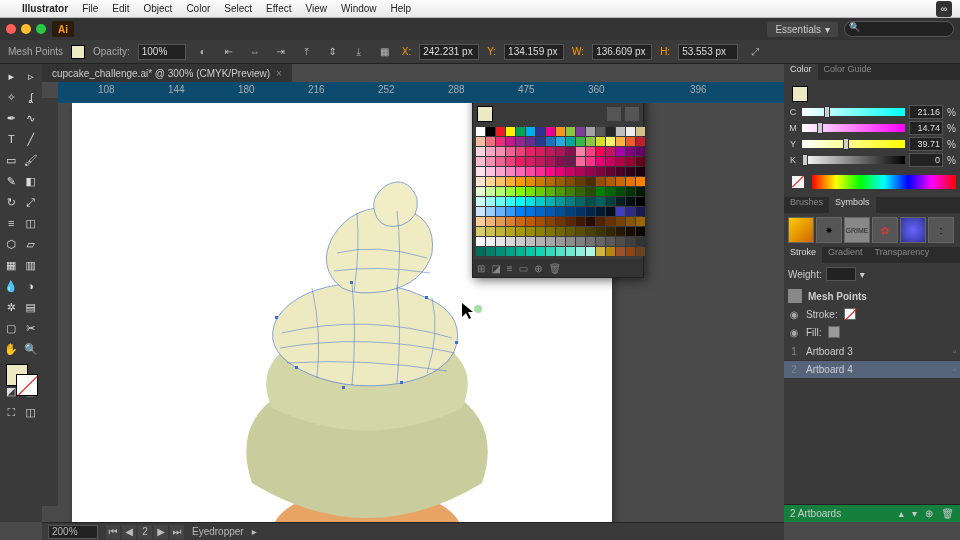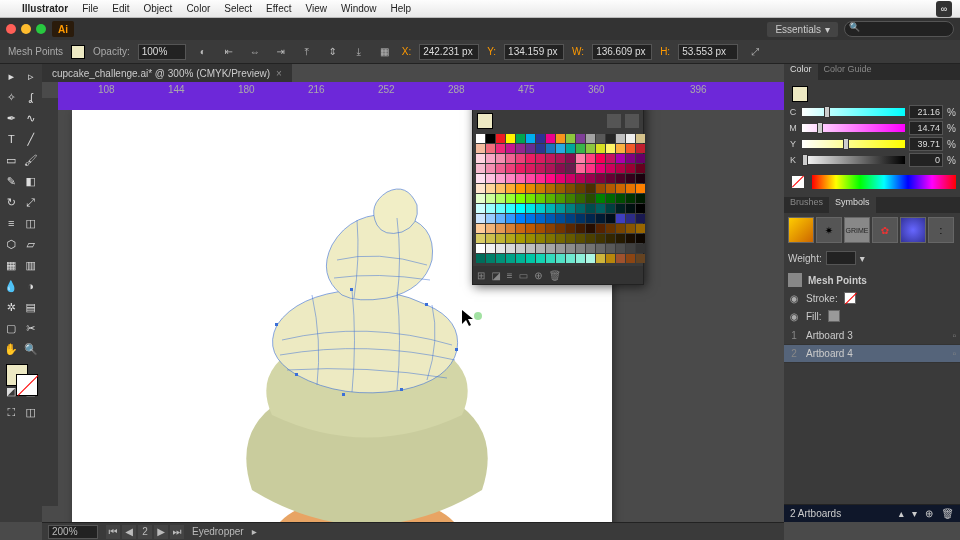--- a/index.html
+++ b/index.html
@@ -39,21 +39,21 @@
 .tools .color-sw { grid-column:1/3; height:40px; position:relative; }
 .tools .color-sw .fg{position:absolute;width:22px;height:22px;background:#ede9c3;border:1px solid #000;left:4px;top:4px;}
 .tools .color-sw .bg{position:absolute;width:22px;height:22px;background:#fff;border:1px solid #000;left:14px;top:14px;}
 .tools .color-sw .bg::after{content:"";position:absolute;width:28px;height:1px;background:red;transform:rotate(-45deg);top:10px;left:-3px;}
 
 
 .doc-wrap { flex:1; display:flex; flex-direction:column; background:#4a4a4a; }
 .tab-strip { height:18px; display:flex; align-items:center; }
 .doc-tab { background:#333;color:#ccc;padding:2px 10px;font-size:10px;height:18px;display:flex;align-items:center;gap:6px; }
 .doc-tab .x{color:#888;cursor:pointer}
-.ruler-h { height:28px;background:#6d28d9;display:flex;margin-left:16px;overflow:hidden;position:relative;color:#aaa;font-size:8px; }
+.ruler-h { height:21px;background:#0c4a6e;display:flex;margin-left:16px;overflow:hidden;position:relative;color:#aaa;font-size:8px; }
 .ruler-h span{position:absolute;top:2px;}
 .ruler-v { width:16px;background:#3a3a3a;position:absolute;left:42px;top:98px;bottom:34px; }
 .canvas-area {flex:1;background:#4a4a4a;position:relative;overflow:hidden;}
 .artboard { position:absolute;left:30px;top:0;width:540px;height:420px;background:#fff;box-shadow:2px 2px 8px rgba(0,0,0,.4); }
 
 
 .cupcake { position:absolute; left:130px; top:70px; width:330px; height:380px; }
 
 
 .float-panel { position:absolute; left:400px; top:-10px; width:172px; background:#3a3a3a; border:1px solid #222; box-shadow:2px 2px 10px rgba(0,0,0,.6); }
@@ -110,21 +110,21 @@
 .ab-row.sel{background:#55647a;}
 .ab-row .flex1{flex:1}
 .ab-row .ic{color:#888;}
 
 
 .status { position:absolute;left:42px;right:176px;bottom:0;height:18px;background:#3a3a3a;display:flex;align-items:center;gap:8px;padding:0 6px;color:#bbb;font-size:10px;border-top:1px solid #222; }
 .status .zoom{width:50px;height:14px;background:#222;border:1px solid #555;display:flex;align-items:center;padding:0 3px;}
 .status .nav{display:flex;gap:2px;}
 .status .nav span{width:14px;height:14px;background:#444;display:flex;align-items:center;justify-content:center;cursor:pointer;}
 
-.dock-foot{height:18px;background:#0f172a;display:flex;align-items:center;padding:0 6px;color:#ccc;font-size:9px;gap:8px;border-top:1px solid #222;}
+.dock-foot{height:18px;background:#15803d;display:flex;align-items:center;padding:0 6px;color:#ccc;font-size:9px;gap:8px;border-top:1px solid #222;}
 .dock-foot .flex1{flex:1}
 </style>
 </head>
 <body>
 
 <div class="mac-bar">
   <span class="apple"></span>
   <span class="app-name">Illustrator</span>
   <span>File</span>
   <span>Edit</span>
@@ -589,20 +589,25 @@
       </div>
     <div class="brushes-row">
       <div class="brush" style="background:linear-gradient(135deg,#fc0,#c60)"></div>
       <div class="brush" style="color:#000">✷</div>
       <div class="brush" style="background:#888;font-size:7px;color:#222">GRIME</div>
       <div class="brush" style="color:#e33">✿</div>
       <div class="brush" style="background:radial-gradient(circle,#66f,#339)"></div>
       <div class="brush">:</div>
     </div>
 
+    <div class="dock-tabs">
+        <span class="active">Stroke</span>
+        <span>Gradient</span>
+        <span>Transparency</span>
+      </div>
     <div class="stroke-panel">
         <span>Weight:</span>
         <div class="fld"></div>
         <span>▾</span>
       </div>
 
     <div class="appear-panel">
       <div class="ap-row hd">
           <span style="width:14px;height:14px;background:#888"></span>
           <span>Mesh Points</span>

